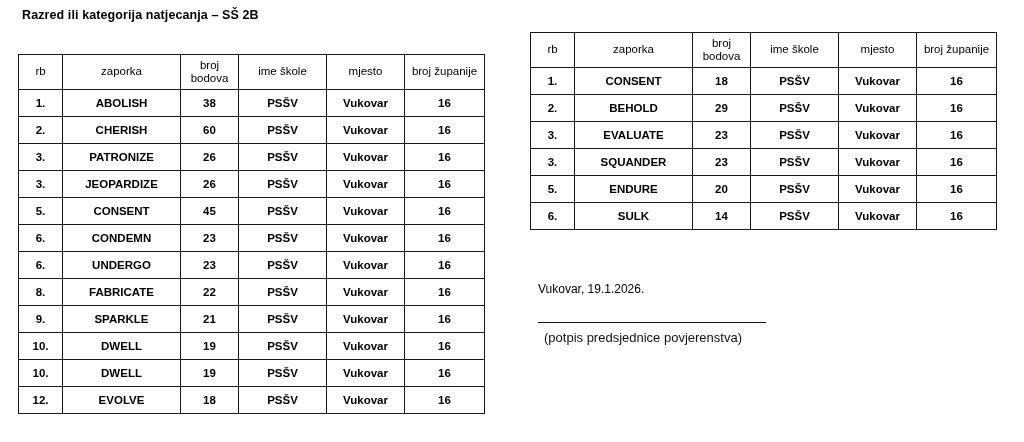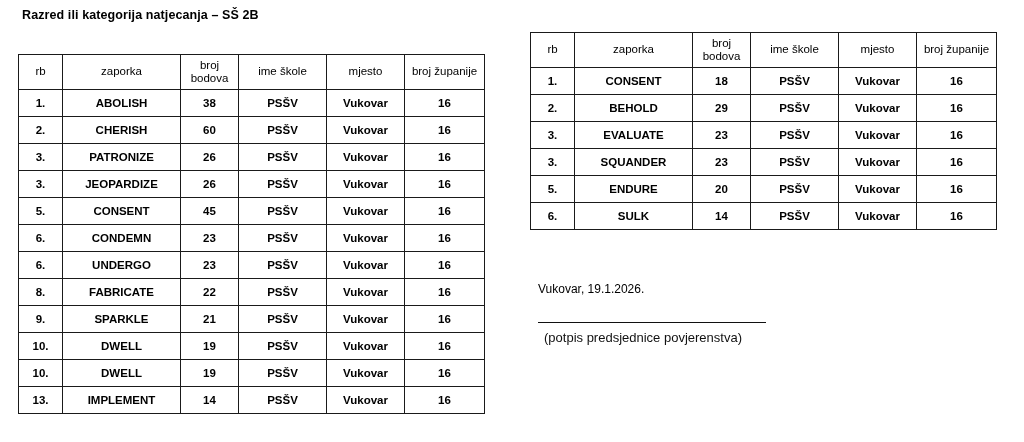--- a/index.html
+++ b/index.html
@@ -211,23 +211,23 @@
         </tr>
         <tr>
           <td>10.</td>
           <td>DWELL</td>
           <td>19</td>
           <td>PSŠV</td>
           <td>Vukovar</td>
           <td>16</td>
         </tr>
         <tr>
-          <td>13.</td>
-          <td>IMPLEMENT</td>
-          <td>14</td>
+          <td>12.</td>
+          <td>EVOLVE</td>
+          <td>18</td>
           <td>PSŠV</td>
           <td>Vukovar</td>
           <td>16</td>
         </tr>
       </tbody>
     </table>
   </div>
 
   <div class="right-col">
 

